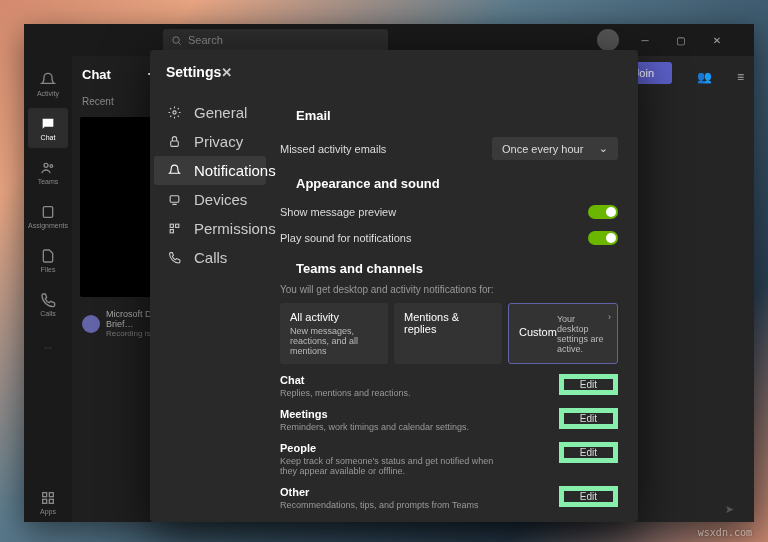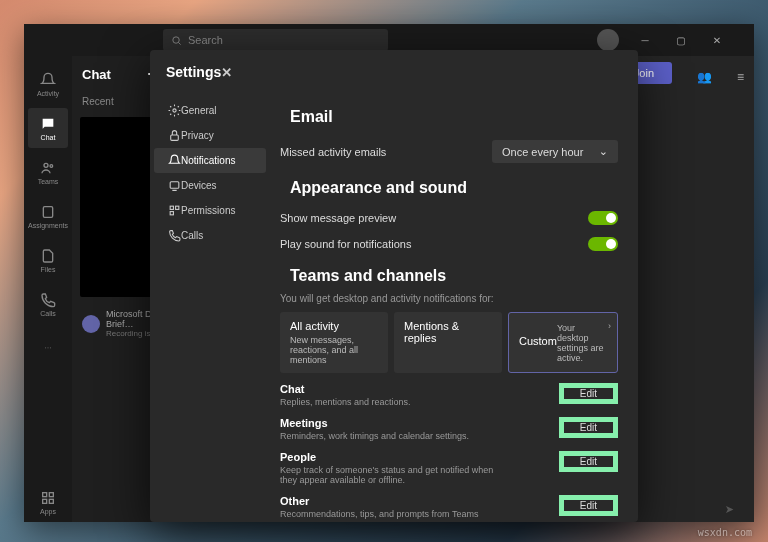--- a/index.html
+++ b/index.html
@@ -28,27 +28,27 @@
 .content{flex:1;background:#252525;display:flex;position:relative}
 .topact{position:absolute;top:6px;right:10px;display:flex;gap:25px;align-items:flex-end}
 .joinbtn{background:#5b5fc7;color:#fff;font-size:11px;padding:5px 18px;border-radius:3px}
 .iconbtn{color:#aaa;font-size:12px}
 
 .modal{position:absolute;left:150px;top:50px;right:130px;bottom:20px;background:#292929;border-radius:4px;box-shadow:0 12px 48px rgba(0,0,0,.7);display:flex;flex-direction:column;overflow:hidden}
 .modalhdr{height:44px;display:flex;align-items:center;padding:0 16px;color:#fff;font-size:14px;font-weight:600}
 .modalhdr .close{color:#ccc;font-size:13px;cursor:pointer}
 .modalbody{flex:1;display:flex;overflow:hidden}
 .setnav{width:120px;padding:4px 0}
-.setnav .ni{display:flex;align-items:center;gap:0;padding:6px 14px;color:#ccc;font-size:10px;border-radius:3px;margin:0 4px}
+.setnav .ni{display:flex;align-items:center;gap:13px;padding:6px 14px;color:#ccc;font-size:15px;border-radius:3px;margin:0 4px}
 .setnav .ni.active{background:#3a3a3a;color:#fff}
 .setnav .ni svg{width:13px;height:13px;flex:none}
 .setpane{flex:1;padding:4px 20px 12px 10px;overflow-y:auto;color:#e8e8e8}
 .setpane::-webkit-scrollbar{width:6px}
 .setpane::-webkit-scrollbar-thumb{background:#444;border-radius:3px}
-.sechdr{font-size:16px;font-weight:600;color:#fff;margin:10px 10px 8px}
+.sechdr{font-size:13px;font-weight:600;color:#fff;margin:10px 16px 8px}
 .row{display:flex;align-items:center;justify-content:space-between;padding:6px 0;font-size:11px;color:#ddd}
 .sel{background:#3a3a3a;color:#ddd;font-size:11px;padding:5px 10px;border-radius:3px;display:flex;align-items:center;justify-content:space-between;width:126px}
 .toggle{width:30px;height:14px;background:#6bb700;border-radius:7px;position:relative}
 .toggle::after{content:"";position:absolute;right:2px;top:2px;width:10px;height:10px;background:#fff;border-radius:50%}
 .subtle{font-size:10px;color:#999}
 .cards{display:flex;gap:6px;margin:8px 0 4px}
 .card{flex:1;background:#333;border-radius:3px;padding:8px 10px;font-size:9px;color:#bbb}
 .card .ct{font-size:11px;color:#fff;margin-bottom:3px}
 .card.sel{background:#333;border:1px solid #6264a7;position:relative}
 .card.sel .chev{position:absolute;right:6px;top:8px;color:#aaa;font-size:9px}

